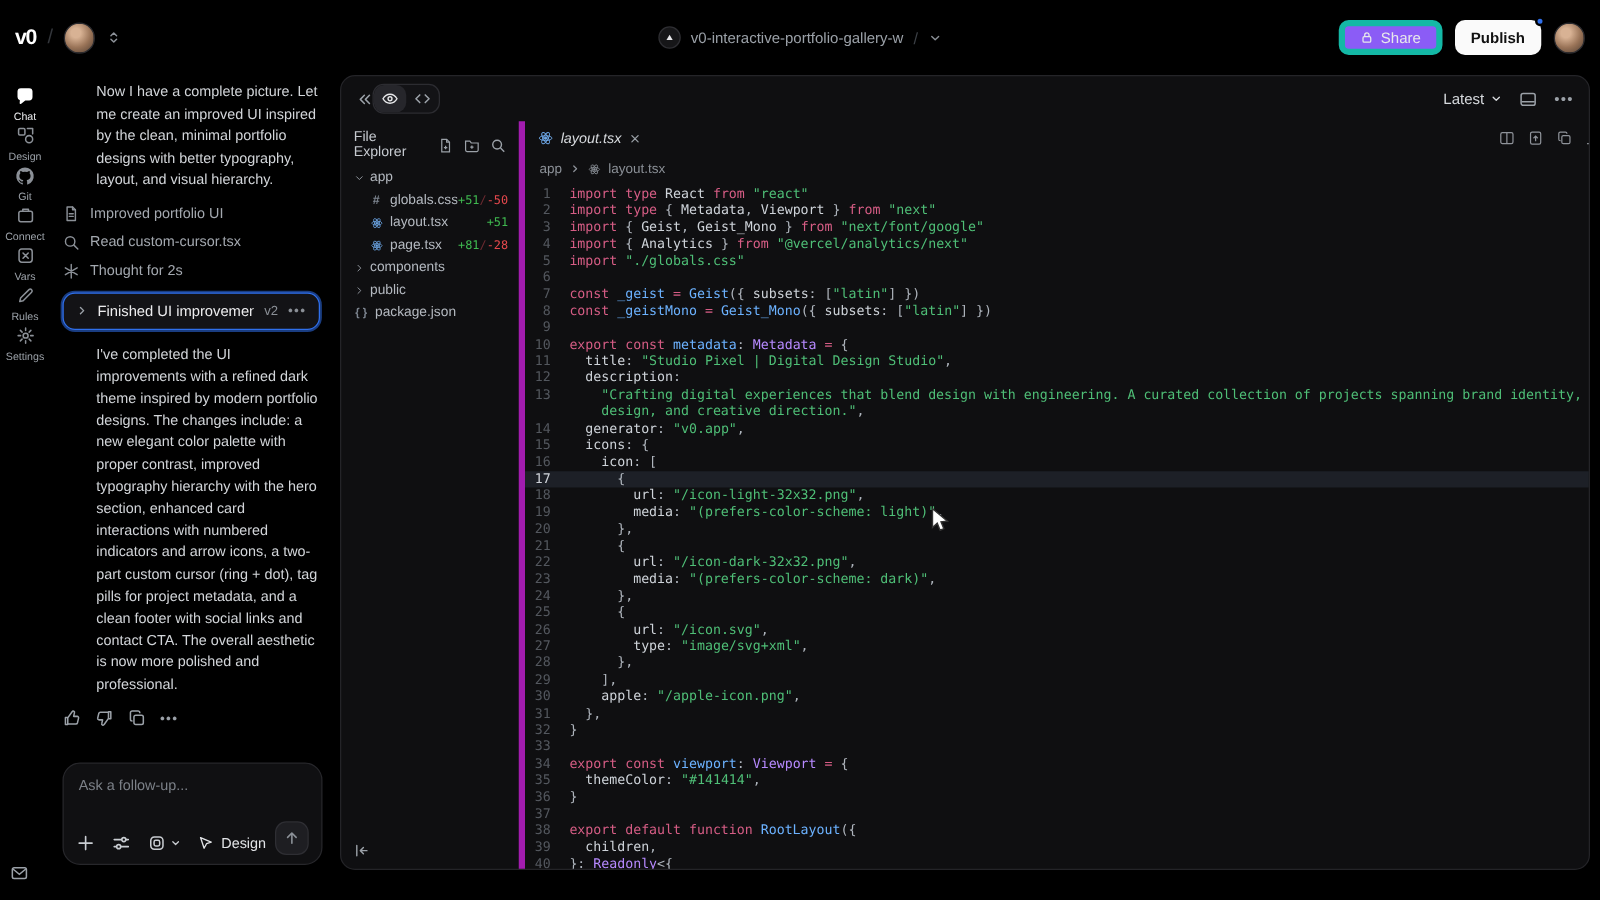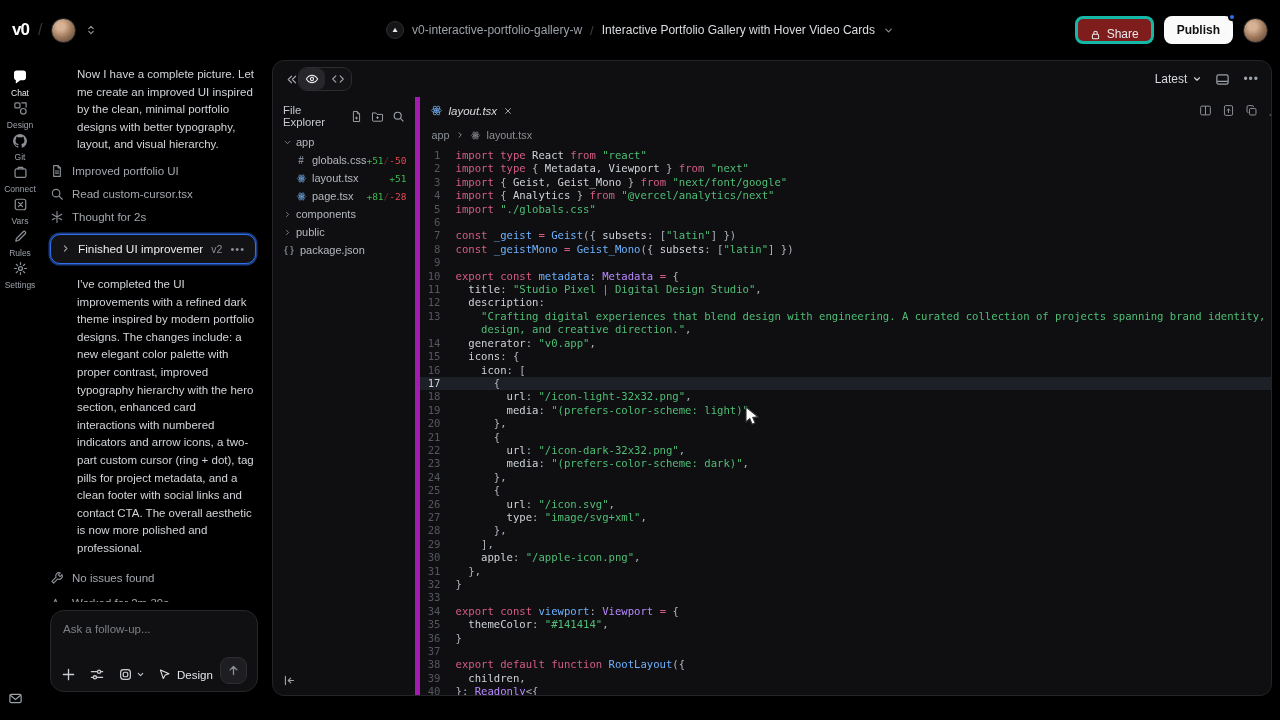--- a/index.html
+++ b/index.html
@@ -16,22 +16,22 @@
     border:1px solid #2c2c30; }
   .updown { color:#8b9097; display:flex; }
   .tb-center { position:absolute; left:50%; transform:translateX(-50%); top:0; height:60px;
     display:flex; align-items:center; gap:8px; font-size:12px; }
   .deploy-dot { width:18px; height:18px; border-radius:50%; background:#161618; border:1px solid #2e2e32;
     display:flex; align-items:center; justify-content:center; color:#e7e7ea; }
   .proj-name { color:#9ba1a8; }
   .crumb-sep { color:#3c4046; font-size:13px; }
   .chat-name { color:#d9dce0; }
   .tb-right { position:absolute; right:12px; top:0; height:60px; display:flex; align-items:center; gap:10px; }
-  .btn-share { height:28px; padding:0 12px; border-radius:8px; background:#7f1d1d; border:3px solid #14b8a6;
-    color:#e8e9eb; font-size:12px; display:flex; align-items:flex-end; gap:6px; cursor:pointer; }
+  .btn-share { height:28px; padding:0 12px; border-radius:8px; background:#8b5cf6; border:5px solid #14b8a6;
+    color:#e8e9eb; font-size:12px; display:flex; align-items:center; gap:6px; cursor:pointer; }
   .btn-publish { position:relative; height:28px; padding:0 13px; border-radius:8px; background:#fafafa;
     color:#111; font-size:12px; font-weight:600; display:flex; align-items:center; border:none; cursor:pointer; }
   .pub-dot { position:absolute; top:-3px; right:-3px; width:8px; height:8px; border-radius:50%;
     background:#2f6feb; border:2px solid #000; }
 
   
   .rail { position:absolute; left:0; top:62px; width:40px; bottom:0; display:flex; flex-direction:column;
     align-items:center; padding-top:6px; gap:2px; }
   .rail-item { width:40px; display:flex; flex-direction:column; align-items:center; gap:3px; cursor:pointer;
     color:#8b9097; }
@@ -146,21 +146,20 @@
     </span>
   </div>
   <div class="tb-center">
     <span class="deploy-dot">
       <svg width="8" height="8" viewBox="0 0 16 16">
           <path d="M8 3.5l5 8.5H3z" fill="currentColor"></path>
         </svg>
     </span>
     <span class="proj-name">v0-interactive-portfolio-gallery-w</span>
     <span class="crumb-sep">/</span>
-    <span class="chat-name">Interactive Portfolio Gallery with Hover Video Cards</span>
     <span class="updown">
       <svg width="11" height="11" viewBox="0 0 16 16" fill="none" stroke="currentColor" stroke-width="1.6" stroke-linecap="round" stroke-linejoin="round">
           <path d="M4 6l4 4 4-4"></path>
         </svg>
     </span>
   </div>
   <div class="tb-right">
     <button class="btn-share">
       <span>
         <svg width="11" height="12" viewBox="0 0 16 16" fill="none" stroke="currentColor" stroke-width="1.5">
@@ -283,38 +282,20 @@
       <span class="vchev">
         <svg width="9" height="9" viewBox="0 0 16 16" fill="none" stroke="currentColor" stroke-width="2" stroke-linecap="round" stroke-linejoin="round">
             <path d="M6 3.5L10.5 8 6 12.5"></path>
           </svg>
       </span>
       <span class="vtitle">Finished UI improvements</span>
       <span class="vver">v2</span>
       <span class="vmore">•••</span>
     </div>
     <p>I've completed the UI improvements with a refined dark theme inspired by modern portfolio designs. The changes include: a new elegant color palette with proper contrast, improved typography hierarchy with the hero section, enhanced card interactions with numbered indicators and arrow icons, a two-part custom cursor (ring + dot), tag pills for project metadata, and a clean footer with social links and contact CTA. The overall aesthetic is now more polished and professional.</p>
-    <div class="statuses steps" id="statuses">
-        <div class="step">
-          <span class="sic">
-            <svg width="14" height="14" viewBox="0 0 16 16" fill="none" stroke="currentColor" stroke-width="1.3" stroke-linecap="round" stroke-linejoin="round">
-              <path d="M13.8 4.2a3.7 3.7 0 0 1-4.9 4.9L4.2 13.8l-2-2 4.7-4.7a3.7 3.7 0 0 1 4.9-4.9L9.5 4.5l2 2z"></path>
-            </svg>
-          </span>
-                 <span>No issues found</span>
-        </div>
-        <div class="step">
-          <span class="sic">
-            <svg width="14" height="14" viewBox="0 0 16 16" fill="none" stroke="currentColor" stroke-width="1.3" stroke-linecap="round" stroke-linejoin="round">
-              <path d="M1.5 8.2h3l1.8-4.4 3.2 8.4 1.9-4h3.1"></path>
-            </svg>
-          </span>
-                 <span>Worked for 2m 39s</span>
-        </div>
-      </div>
     <div class="chat-actions">
       <span class="act">
         <svg viewBox="0 0 16 16" fill="none" stroke="currentColor" stroke-width="1.3" stroke-linejoin="round">
             <path d="M2.5 7.5h2v6h-2zM4.5 13V7.8L8.2 2.6a1.1 1.1 0 0 1 2 .9l-.7 3h3a1.2 1.2 0 0 1 1.2 1.5l-.9 3.9a1.5 1.5 0 0 1-1.5 1.1z"></path>
           </svg>
       </span>
       <span class="act">
         <svg viewBox="0 0 16 16" fill="none" stroke="currentColor" stroke-width="1.3" stroke-linejoin="round" style="transform:scale(-1)">
             <path d="M2.5 7.5h2v6h-2zM4.5 13V7.8L8.2 2.6a1.1 1.1 0 0 1 2 .9l-.7 3h3a1.2 1.2 0 0 1 1.2 1.5l-.9 3.9a1.5 1.5 0 0 1-1.5 1.1z"></path>
           </svg>

